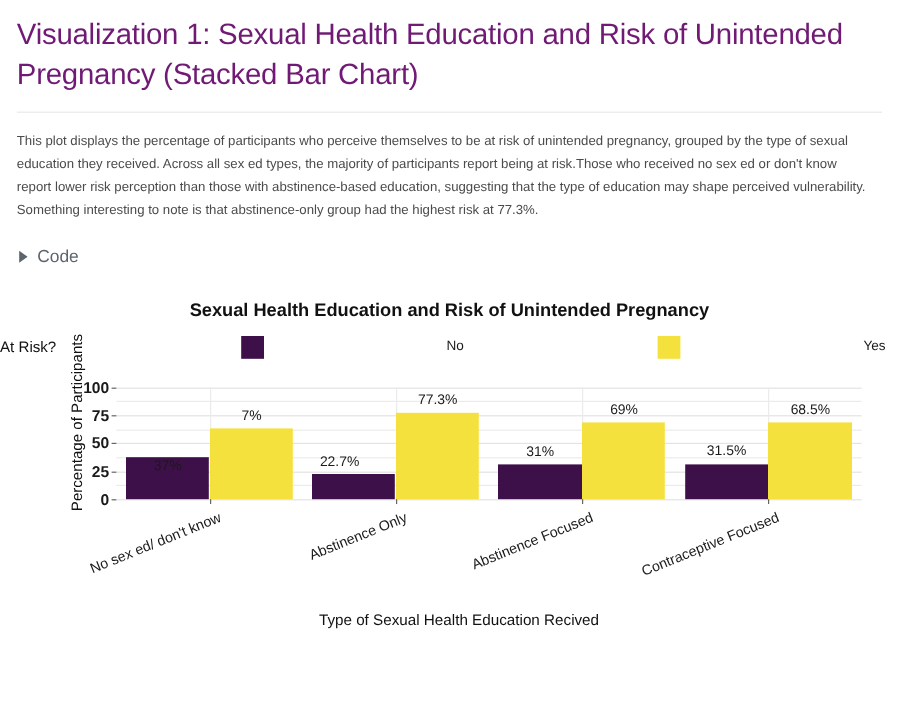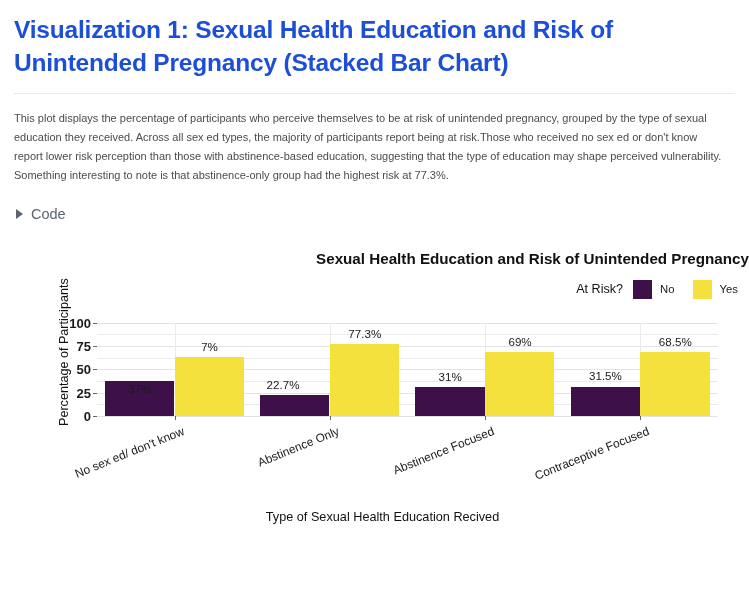--- a/index.html
+++ b/index.html
@@ -14,23 +14,23 @@
     font-family: "Liberation Sans", sans-serif;
     color: #3d3d3d;
     position: relative;
   }
 
   
   .page { padding: 0 14px; box-sizing: border-box; width: 749px; }
 
   .doc-title {
     font-size: 24.5px;
-    font-weight: bold;
+    font-weight: normal;
     line-height: 1.33;
-    color: #1d4ed8;
+    color: #701a75;
     letter-spacing: -0.2px;
     margin: 14px 0 0 0;
     padding: 0 4px 0 0;
   }
   .title-rule {
     height: 1px;
     background: #e9e9e9;
     margin: 14px 0 0 0;
   }
 
@@ -66,31 +66,31 @@
   .chart-wrap {
     position: relative;
     width: 749px;
     height: 280px;
     margin-top: 22px;
   }
   .chart-title {
     position: absolute;
     left: 0; right: 0;
     top: 6px;
-    text-align: right;
+    text-align: center;
     font-size: 15.2px;
     font-weight: bold;
     color: #111;
   }
   
   .legend {
     position: absolute;
     top: 36px; left: 0; right: 0;
     display: flex;
-    justify-content: flex-end;
+    justify-content: space-between;
     align-items: center;
     gap: 7px;
     font-size: 11.2px;
     color: #1a1a1a;
   }
   .legend-title { font-size: 12.6px; color: #111; margin-right: 3px; }
   .legend-key { width: 19px; height: 19px; display: inline-block; }
   .legend-lab { margin-right: 11px; margin-left: 1px; font-size: 11.3px; }
 
   

